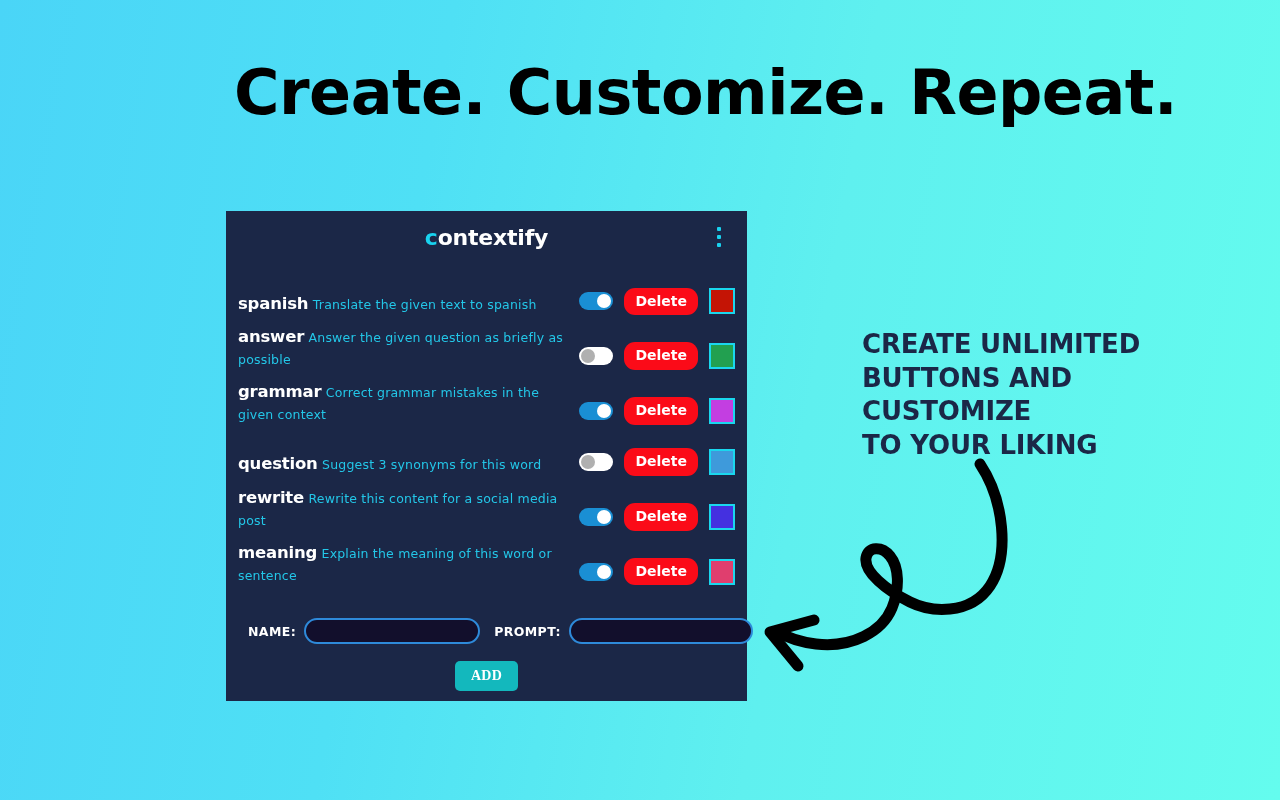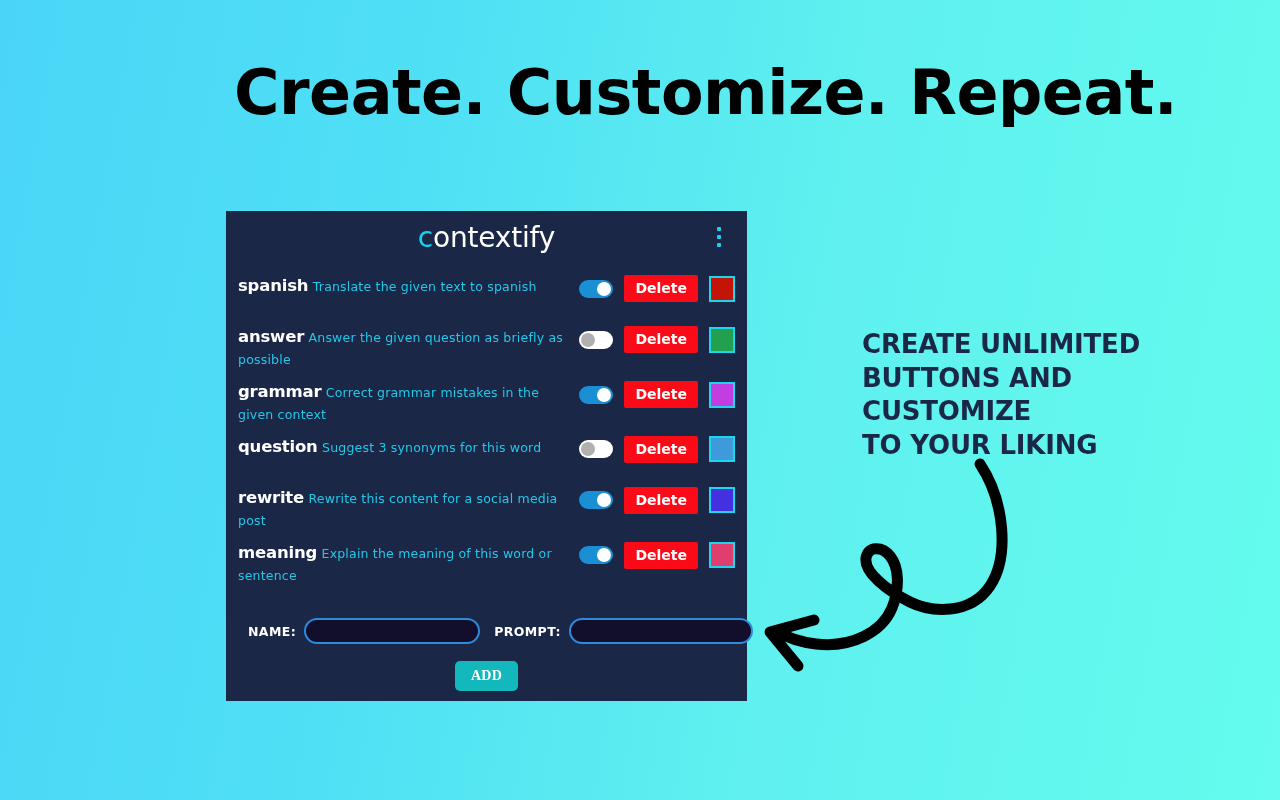--- a/index.html
+++ b/index.html
@@ -40,22 +40,22 @@
   }
 
   .card-header {
     position: relative;
     height: 52px;
     display: flex;
     align-items: center;
     justify-content: center;
   }
   .logo {
-    font-size: 28px;
-    font-weight: 400;
+    font-size: 22px;
+    font-weight: 700;
     color: #ffffff;
     letter-spacing: -0.2px;
     font-family: "DejaVu Sans", sans-serif;
   }
   .logo .lead { color: #19d2ef; }
 
   .kebab {
     position: absolute;
     right: 22px;
     top: 50%;
@@ -73,21 +73,21 @@
     border-radius: 1px;
     background: #19d2ef;
   }
 
   
   .rows {
     padding: 12px 12px 0 12px;
   }
   .row {
     display: flex;
-    align-items: flex-start;
+    align-items: flex-end;
     min-height: 40px;
     margin-bottom: 11px;
   }
   .row-text {
     flex: 1 1 auto;
     padding-left: 0px;
     padding-right: 8px;
     line-height: 1.35;
   }
   .row-name {
@@ -128,21 +128,21 @@
     height: 14px;
     border-radius: 50%;
   }
   .toggle.on  .knob { right: 2px; background: #ffffff; }
   .toggle.off .knob { left: 2px;  background: #b0b0b0; }
 
   .delete-btn {
     background: #fb0b18;
     color: #ffffff;
     border: none;
-    border-radius: 2px;
+    border-radius: 11px;
     font-size: 14px;
     font-weight: 700;
     font-family: "DejaVu Sans", sans-serif;
     padding: 6px 11px;
     cursor: pointer;
     line-height: 1.1;
   }
 
   .swatch {
     width: 22px;

